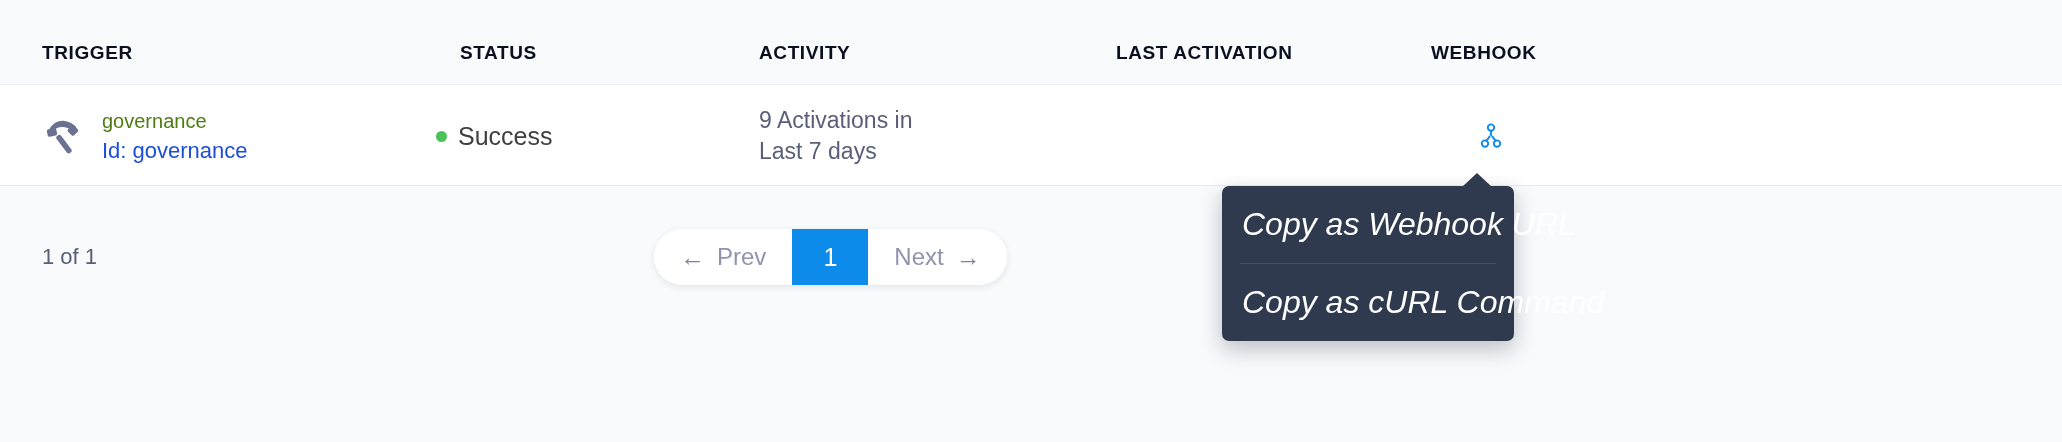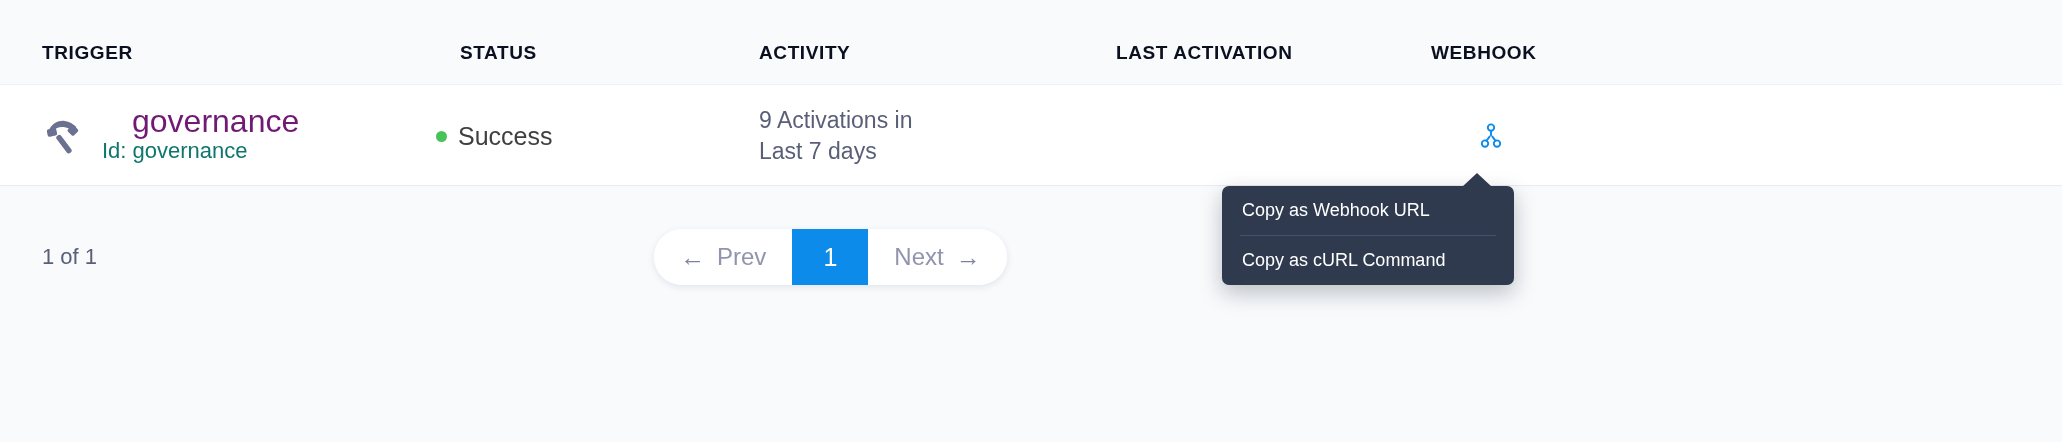--- a/index.html
+++ b/index.html
@@ -34,24 +34,24 @@
     border-top: 1px solid #eef1f6;
     border-bottom: 1px solid #e8ebf1;
   }
   .cell { position: absolute; top: 0; height: 102px; display: flex; align-items: center; }
 
   
   .cell-trigger { left: 42px; }
   .hammer-icon { width: 46px; height: 46px; flex: 0 0 46px; margin-right: 14px; }
   .trigger-text { display: flex; flex-direction: column; justify-content: center; }
   .trigger-name {
-    font-size: 32px; color: #701a75; line-height: 30px; white-space: nowrap; margin-left: 30px;
+    font-size: 20px; color: #4d7c0f; line-height: 30px; white-space: nowrap;
   }
   .trigger-id {
-    font-size: 22px; color: #0f766e; line-height: 30px; white-space: nowrap;
+    font-size: 22px; color: #1d4ed8; line-height: 30px; white-space: nowrap;
   }
 
   
   .cell-status { left: 436px; }
   .status-wrap { display: flex; align-items: center; }
   .status-dot {
     width: 11px; height: 11px; border-radius: 50%;
     background: #4ac25a; margin-right: 11px; flex: 0 0 11px;
   }
   .status-label { font-size: 25px; color: #404040; white-space: nowrap; }
@@ -109,22 +109,22 @@
     z-index: 20;
   }
   .menu-caret {
     position: absolute; top: -13px; left: 240px;
     width: 0; height: 0;
     border-left: 15px solid transparent;
     border-right: 15px solid transparent;
     border-bottom: 14px solid #2f3a4f;
   }
   .menu-item {
-    padding: 14px 20px; font-size: 18px; color: #ffffff;
-    cursor: pointer; white-space: nowrap;
+    padding: 20px 20px; font-size: 32px; color: #ffffff;
+    cursor: pointer; white-space: nowrap; font-style: italic;
   }
   .menu-sep { height: 1px; background: #46506a; margin: 0 18px; }
 </style>
 </head>
 <body>
 
 <div class="page">
 
   <div class="thead">
     <div class="th th-trigger">TRIGGER</div>

